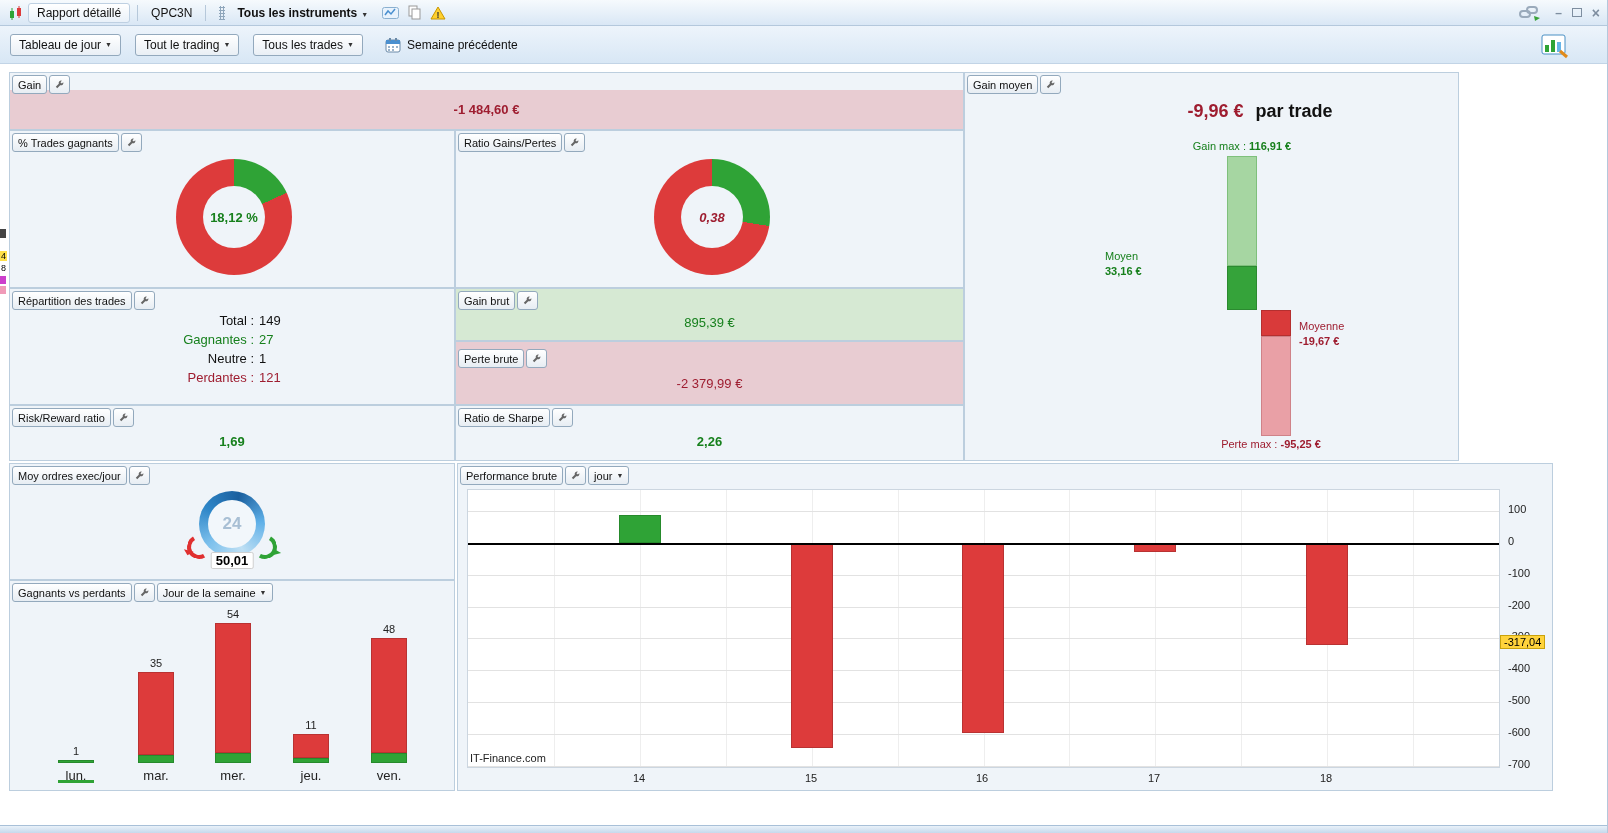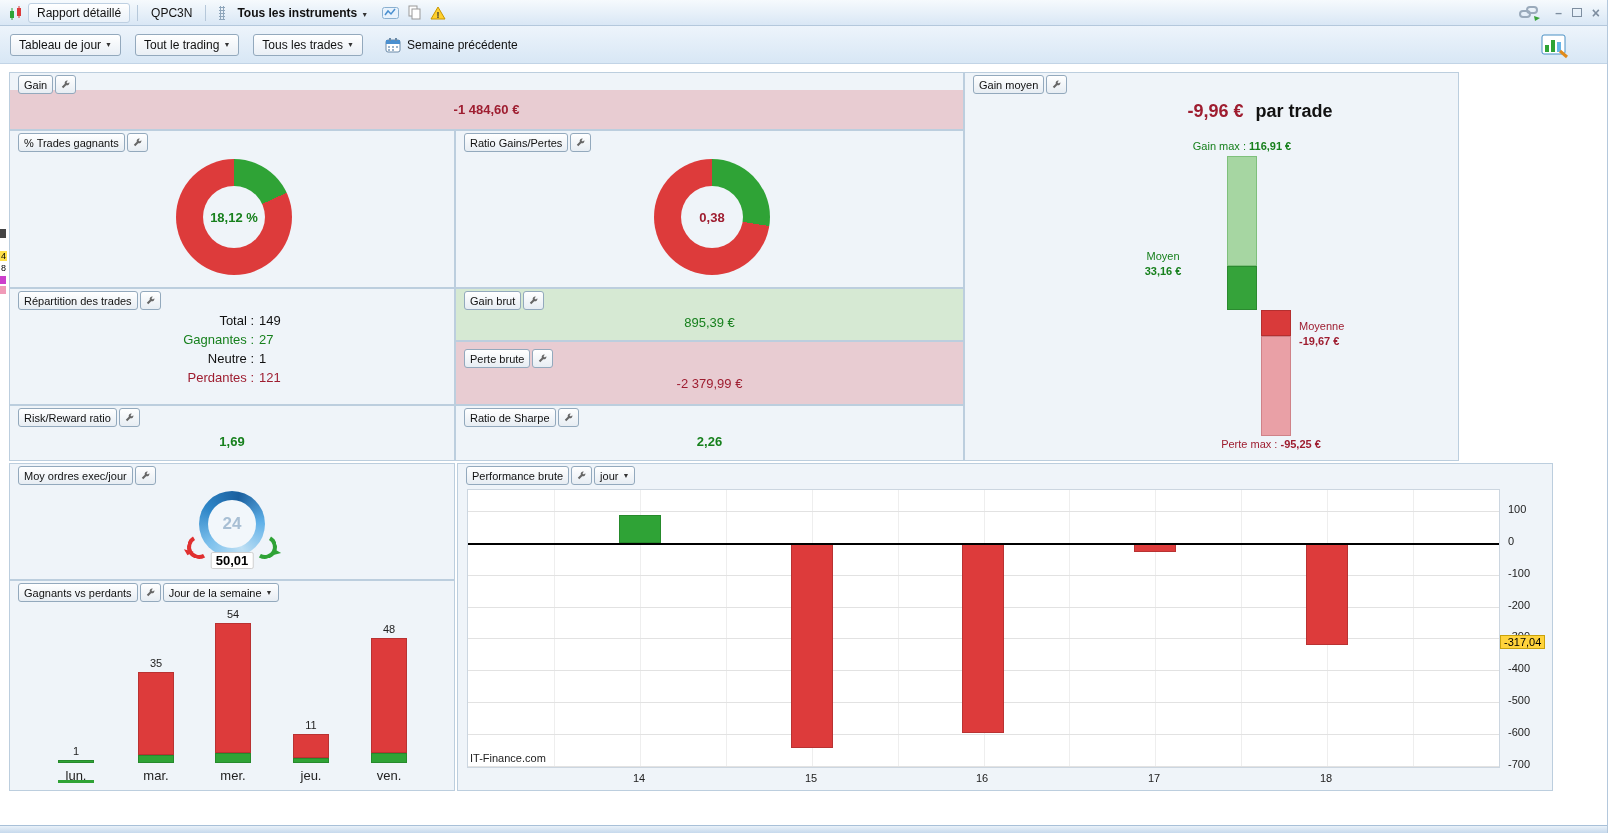--- a/index.html
+++ b/index.html
@@ -18,21 +18,21 @@
   .winctl span{cursor:default}
   .boxglyph{display:inline-block;width:8px;height:7px;border:1px solid #7e8ea0}
   .spacer{margin-left:auto}
 
   .toolbar{position:absolute;left:0;top:26px;width:1608px;height:38px;background:linear-gradient(#edf4fb,#d8e7f5);border-bottom:1px solid #c2d4e6;display:flex;align-items:center;padding:0 10px;box-sizing:border-box}
   .btn{display:inline-flex;align-items:center;background:linear-gradient(#ffffff,#e9eff5);border:1px solid #93a9bd;border-radius:3px;font-size:12px;color:#111;padding:3px 8px;margin-right:14px;white-space:nowrap;cursor:default}
   .tool-label{font-size:12px;margin-left:6px}
 
   
   .panel{position:absolute;background:#eff4f9;border:1px solid #bccede;box-sizing:border-box}
-  .ptitle{position:absolute;left:8px;top:2px;display:flex;gap:2px;z-index:6;align-items:center}
+  .ptitle{position:absolute;left:2px;top:2px;display:flex;gap:2px;z-index:6;align-items:center}
   .tbtn{display:inline-flex;align-items:center;background:linear-gradient(#fff,#e7edf3);border:1px solid #93a9bd;border-radius:3px;font-size:11px;padding:1px 5px;height:15px;color:#111;white-space:nowrap;cursor:default}
   .wbtn{width:15px;justify-content:center;padding:1px 2px}
   .band{position:absolute;left:0;right:0;top:17px;bottom:0;display:flex;align-items:center;justify-content:center}
   .fullband{position:absolute;inset:0;display:flex;align-items:center;justify-content:center;padding-top:16px;box-sizing:border-box}
   .pinkbg{background:#e8ccd2}
   .greenbg{background:#d6e9d3}
   .val{font-size:13px}
   .b{font-weight:bold}
   .darkred{color:#9e1d30}
   .green{color:#17801d}
@@ -225,21 +225,21 @@
 
 <div class="panel" style="left:455px;top:130px;width:509px;height:158px">
   <div class="ptitle">
     <span class="tbtn">Ratio Gains/Pertes</span>
     <span class="tbtn wbtn">
         <svg width="9" height="9" viewBox="0 0 10 10">
           <path fill="#666" d="M9.2 2.4 7.6 4 6 2.4 7.6.8a2.7 2.7 0 0 0-3.4 3.4L.9 7.5l1.6 1.6 3.3-3.3a2.7 2.7 0 0 0 3.4-3.4z"></path>
         </svg>
       </span>
   </div>
-  <div class="donut" style="left: 198px; top: 28px; background: conic-gradient(rgb(47, 163, 54) 0deg, rgb(47, 163, 54) 27.5%, rgb(221, 59, 59) 27.5%, rgb(221, 59, 59) 100%);">
+  <div class="donut" style="left: 198px; top: 28px; background: conic-gradient(rgb(47, 163, 54) 0deg, rgb(47, 163, 54) 27.5%, rgb(221, 59, 59) 27.5%, rgb(221, 59, 59) 100%); font-style: italic;">
     <div class="hole">
         <span class="darkred">0,38</span>
       </div>
   </div>
 </div>
 
 <div class="panel" style="left:9px;top:288px;width:446px;height:117px">
   <div class="ptitle">
     <span class="tbtn">Répartition des trades</span>
     <span class="tbtn wbtn">
@@ -329,21 +329,21 @@
     <span class="darkred">-9,96 €</span>
     <span style="margin-left:7px">par trade</span>
   </div>
   <div class="gm-label green" style="left:150px;top:66px;width:254px;text-align:center">
     <span>Gain max :</span> <span class="b">116,91 €</span>
   </div>
   <div class="gm-bar" id="gm-lg" style="top: 83px; height: 110px;"></div>
   <div class="gm-bar" id="gm-dg" style="top: 193px; height: 44px;"></div>
   <div class="gm-bar" id="gm-dr" style="top: 237px; height: 26px;"></div>
   <div class="gm-bar" id="gm-lr" style="top: 263px; height: 100px;"></div>
-  <div class="gm-label green" style="left:140px;top:176px;width:116px;text-align:center">
+  <div class="gm-label green" style="left:140px;top:176px;width:116px;text-align:left">
     <span>Moyen</span><br><span class="b">33,16 €</span>
   </div>
   <div class="gm-label darkred" style="left:334px;top:246px;width:120px">
     <span>Moyenne</span><br><span class="b">-19,67 €</span>
   </div>
   <div class="gm-label darkred" style="left:186px;top:364px;width:240px;text-align:center">
     <span>Perte max :</span> <span class="b">-95,25 €</span>
   </div>
 </div>
 

